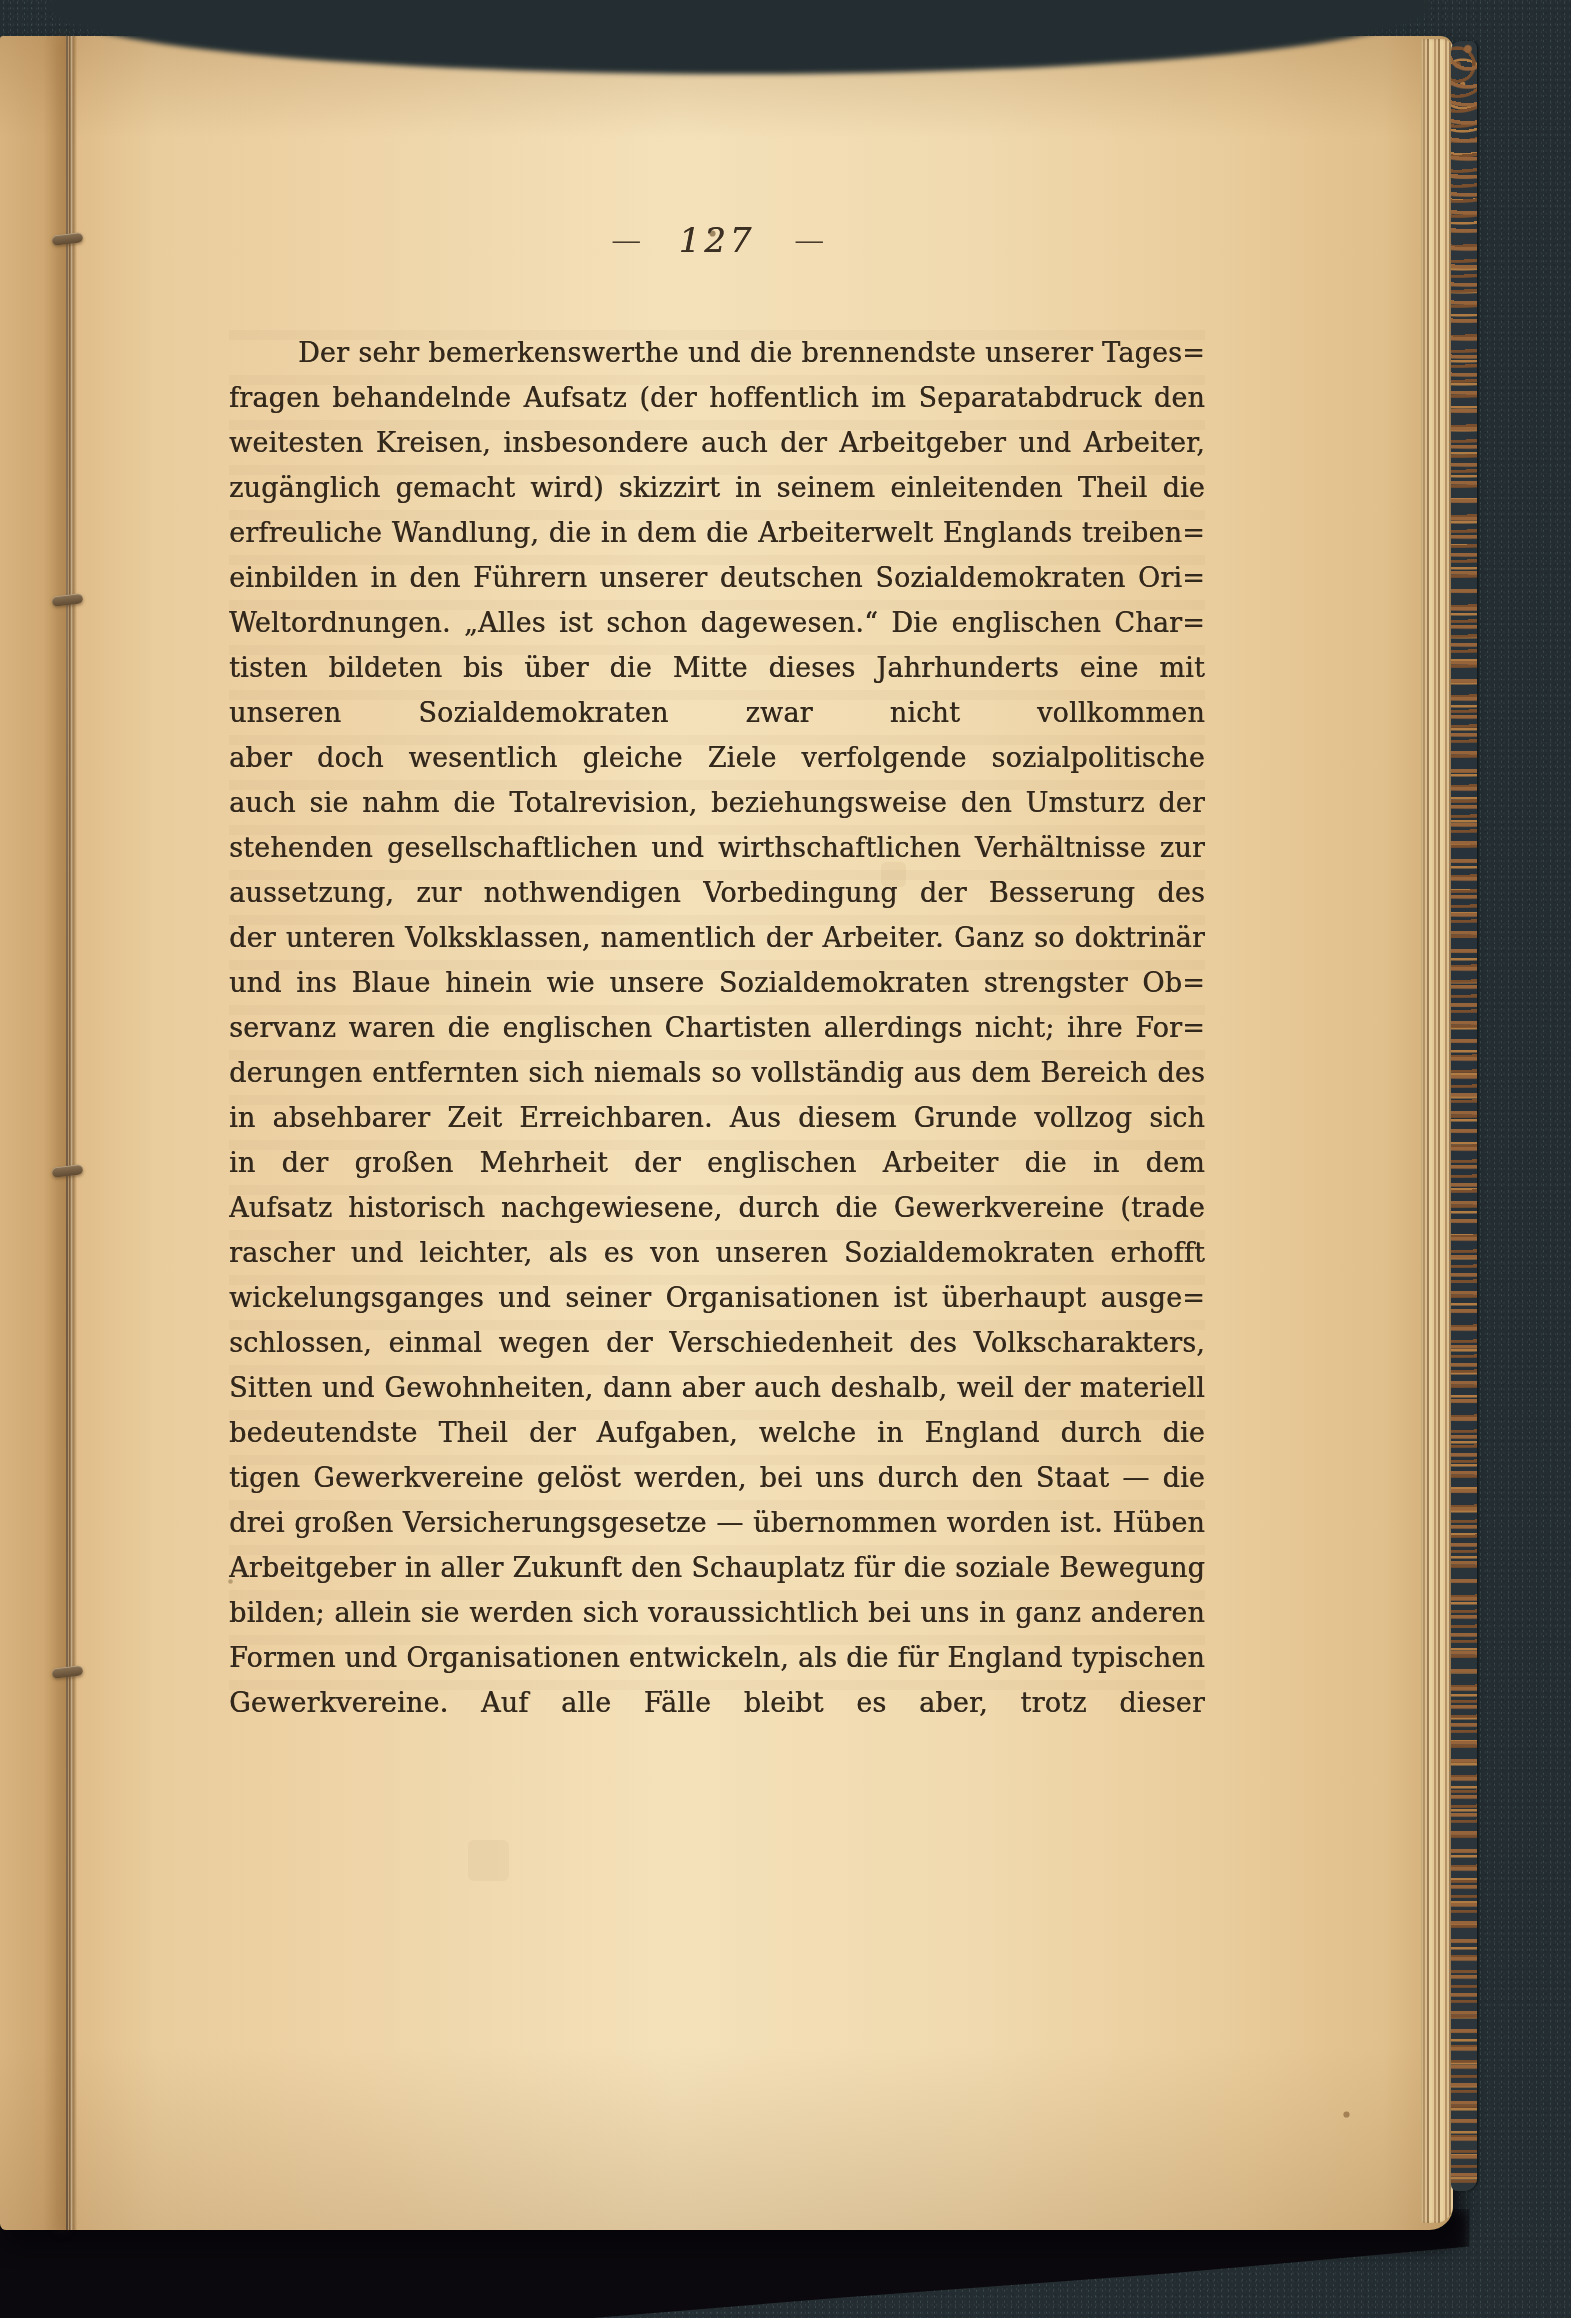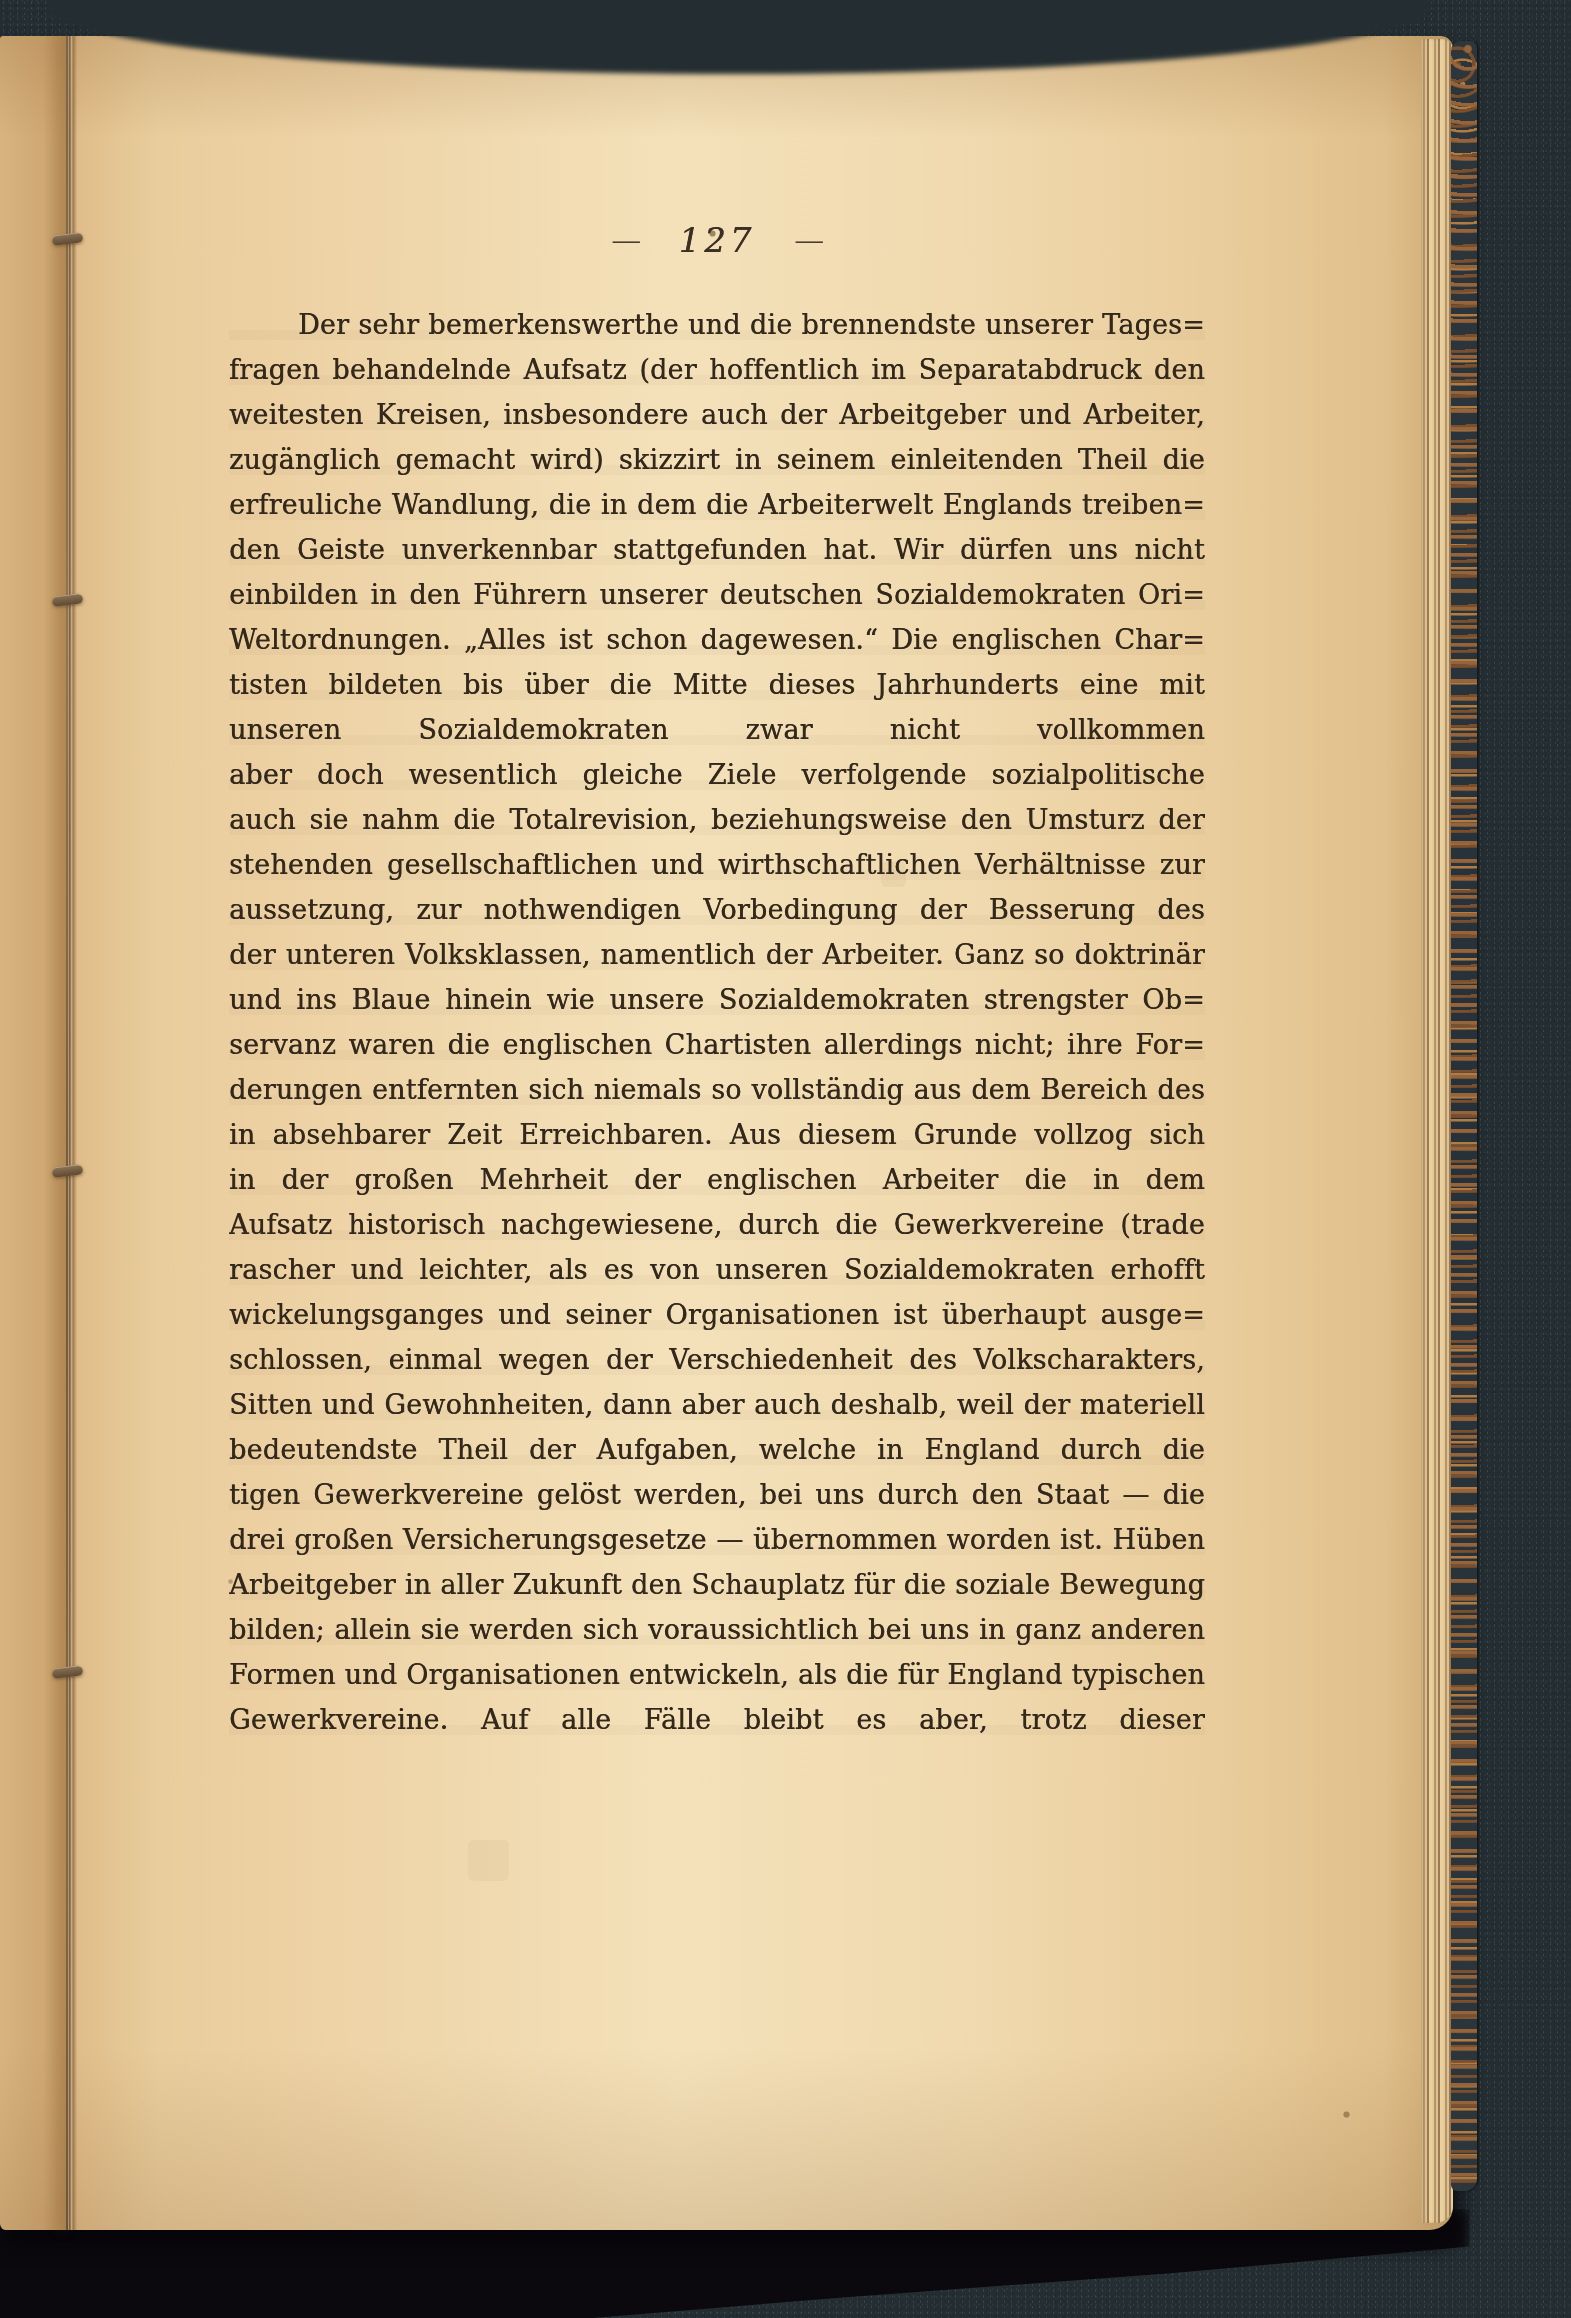--- a/index.html
+++ b/index.html
@@ -129,21 +129,21 @@
     color:var(--ink);
     font-size:27px;line-height:45px;letter-spacing:0.2px;
     text-shadow:0.4px 0 0 rgba(51,40,28,.9);
     background:repeating-linear-gradient(180deg,
       rgba(0,0,0,0) 0 28px, rgba(120,88,55,.045) 28px 38px, rgba(0,0,0,0) 38px 45px);
   }
   .text-line{
     height:45px;overflow:hidden;
     text-align:justify;text-align-last:justify;
   }
-  .text-line:first-child{text-indent:69px;}
+  .text-line:first-child{text-indent:69px;margin-top:28px;}
 </style>
 </head>
 <body>
 
 <div class="scene">
 
   <div class="bg"></div>
 
   <div class="shadow-blob"></div>
 
@@ -165,21 +165,20 @@
       <span class="pagenum">127</span>
       <span class="dash">—</span>
     </div>
 
     <div class="textblock">
         <div class="text-line">Der sehr bemerkenswerthe und die brennendste unserer Tages=</div>
         <div class="text-line">fragen behandelnde Aufsatz (der hoffentlich im Separatabdruck den</div>
         <div class="text-line">weitesten Kreisen, insbesondere auch der Arbeitgeber und Arbeiter,</div>
         <div class="text-line">zugänglich gemacht wird) skizzirt in seinem einleitenden Theil die</div>
         <div class="text-line">erfreuliche Wandlung, die in dem die Arbeiterwelt Englands treiben=</div>
-        <div class="text-line">den Geiste unverkennbar stattgefunden hat. Wir dürfen uns nicht</div>
         <div class="text-line">einbilden in den Führern unserer deutschen Sozialdemokraten Ori=</div>
         <div class="text-line">Weltordnungen. „Alles ist schon dagewesen.“ Die englischen Char=</div>
         <div class="text-line">tisten bildeten bis über die Mitte dieses Jahrhunderts eine mit</div>
         <div class="text-line">unseren Sozialdemokraten zwar nicht vollkommen übereinstimmende,</div>
         <div class="text-line">aber doch wesentlich gleiche Ziele verfolgende sozialpolitische Partei;</div>
         <div class="text-line">auch sie nahm die Totalrevision, beziehungsweise den Umsturz der be=</div>
         <div class="text-line">stehenden gesellschaftlichen und wirthschaftlichen Verhältnisse zur Vor=</div>
         <div class="text-line">aussetzung, zur nothwendigen Vorbedingung der Besserung des Looses</div>
         <div class="text-line">der unteren Volksklassen, namentlich der Arbeiter. Ganz so doktrinär</div>
         <div class="text-line">und ins Blaue hinein wie unsere Sozialdemokraten strengster Ob=</div>

